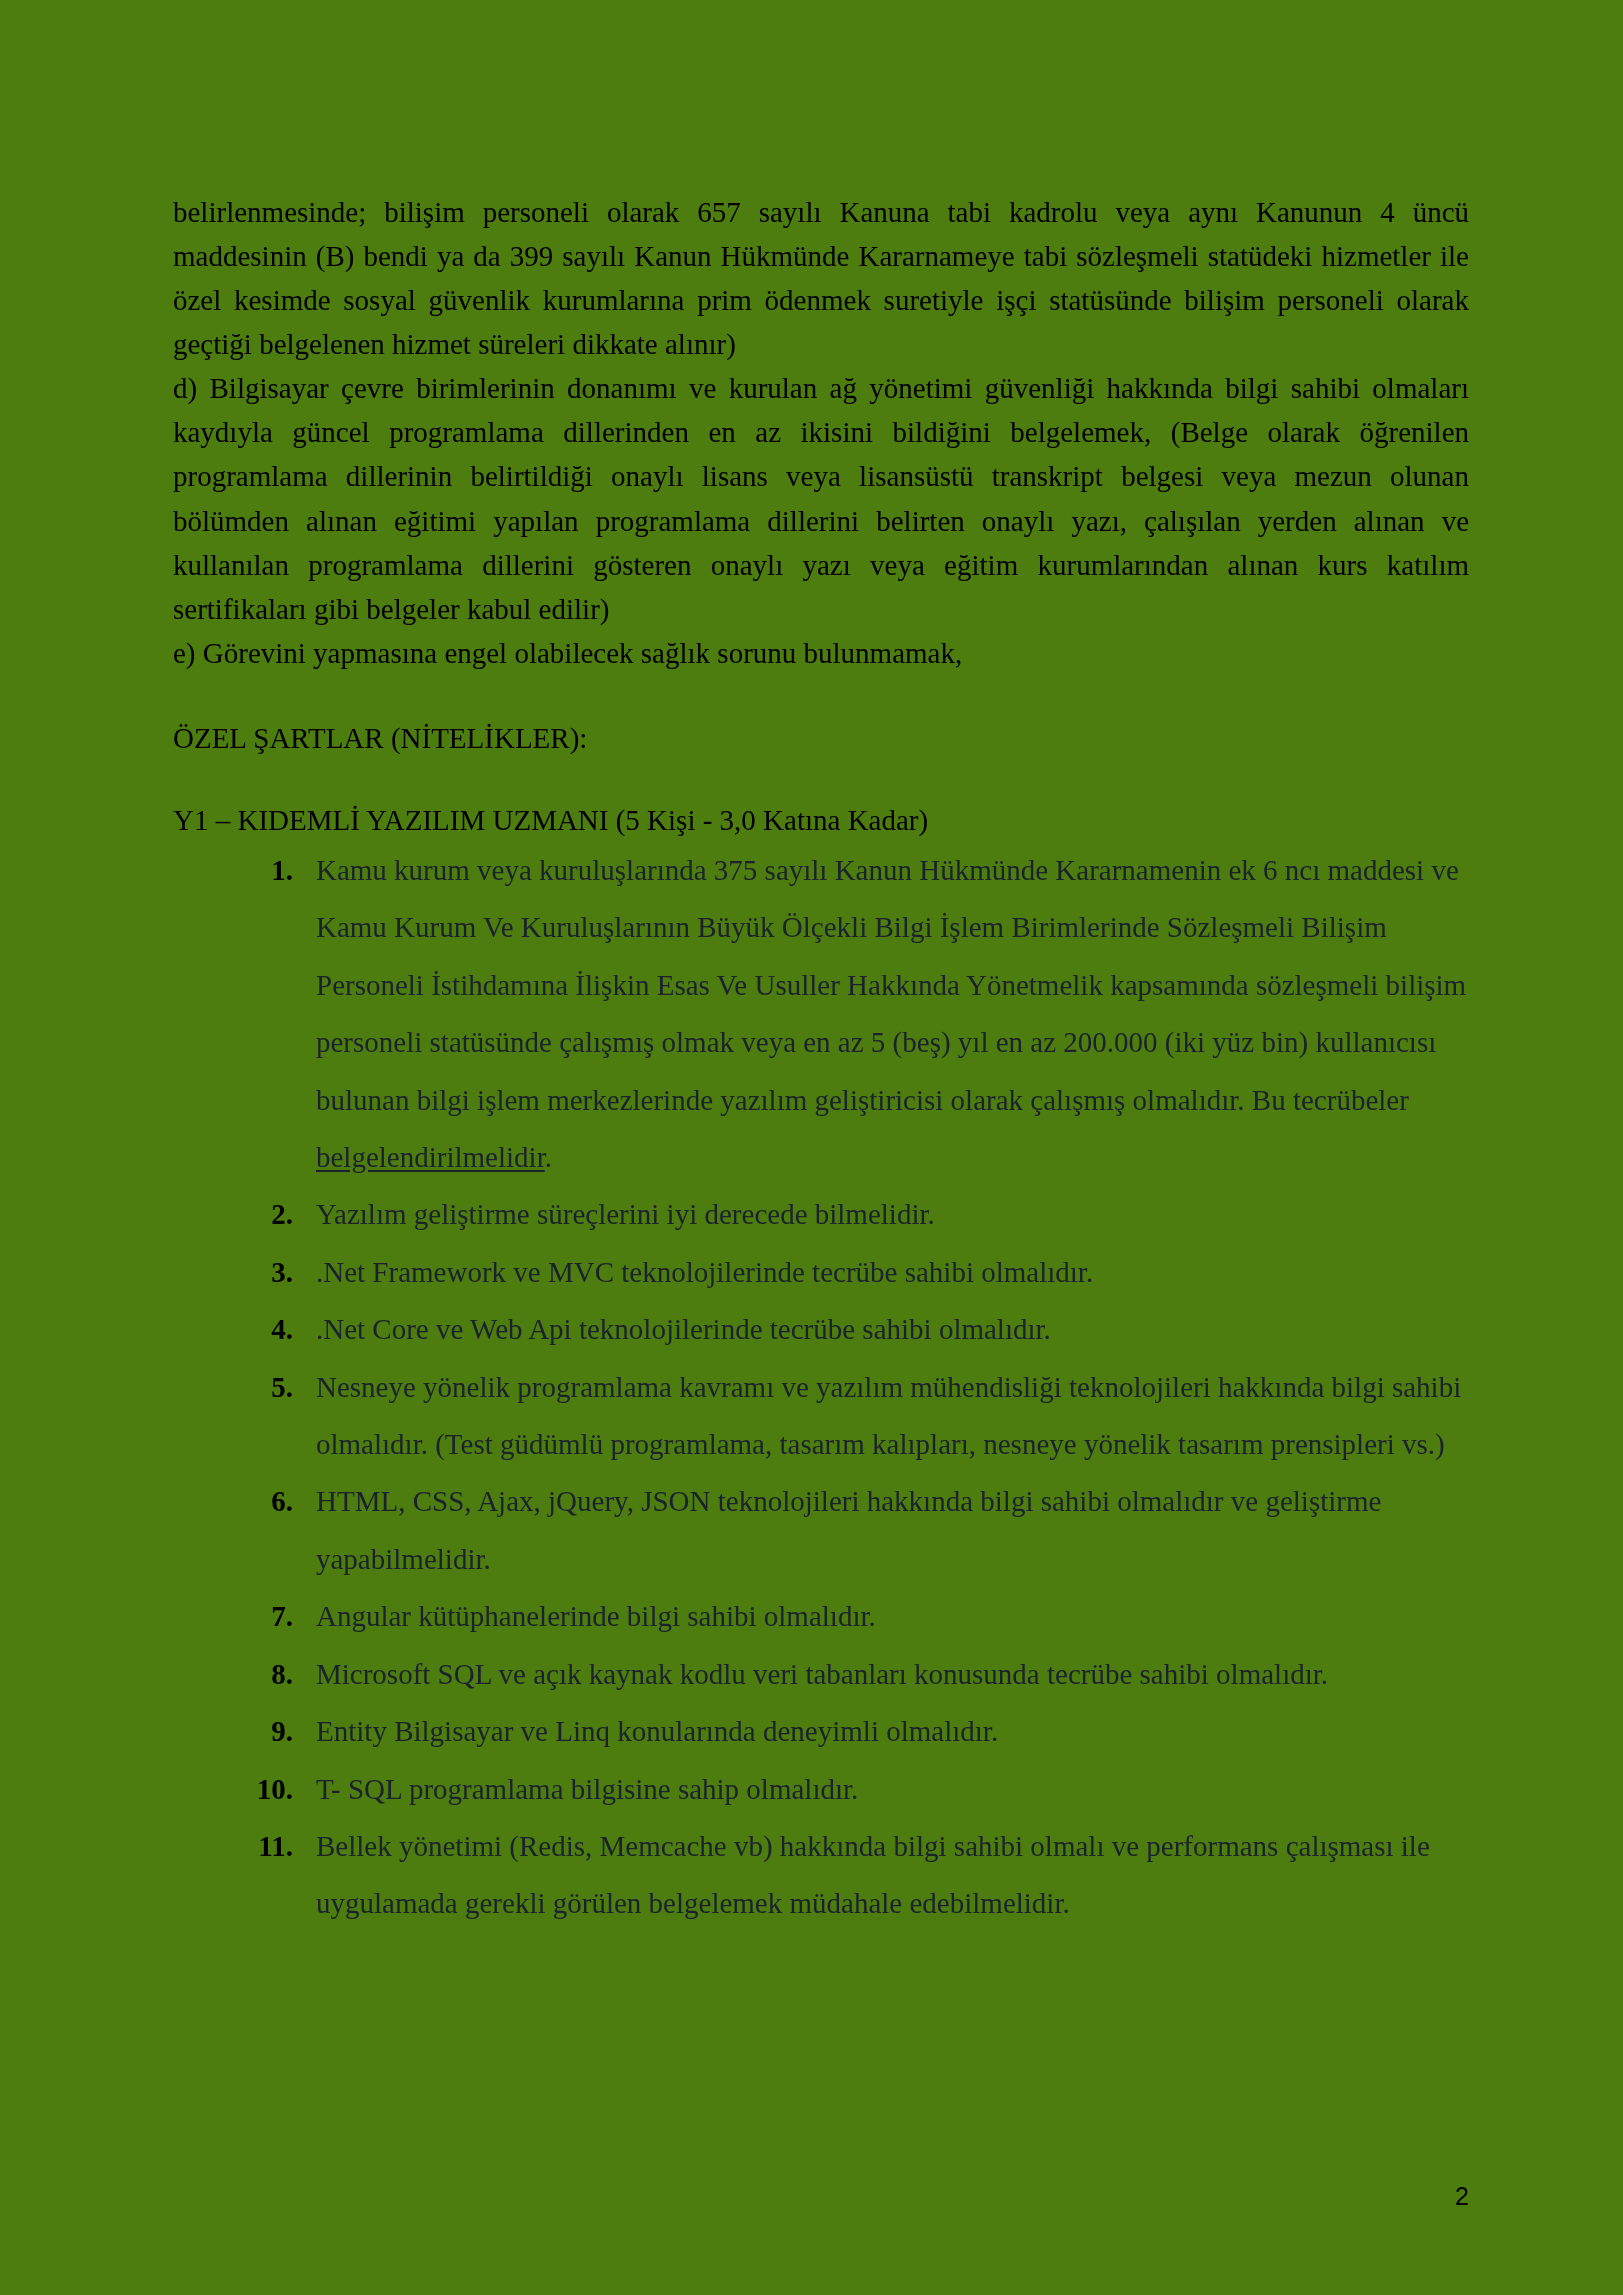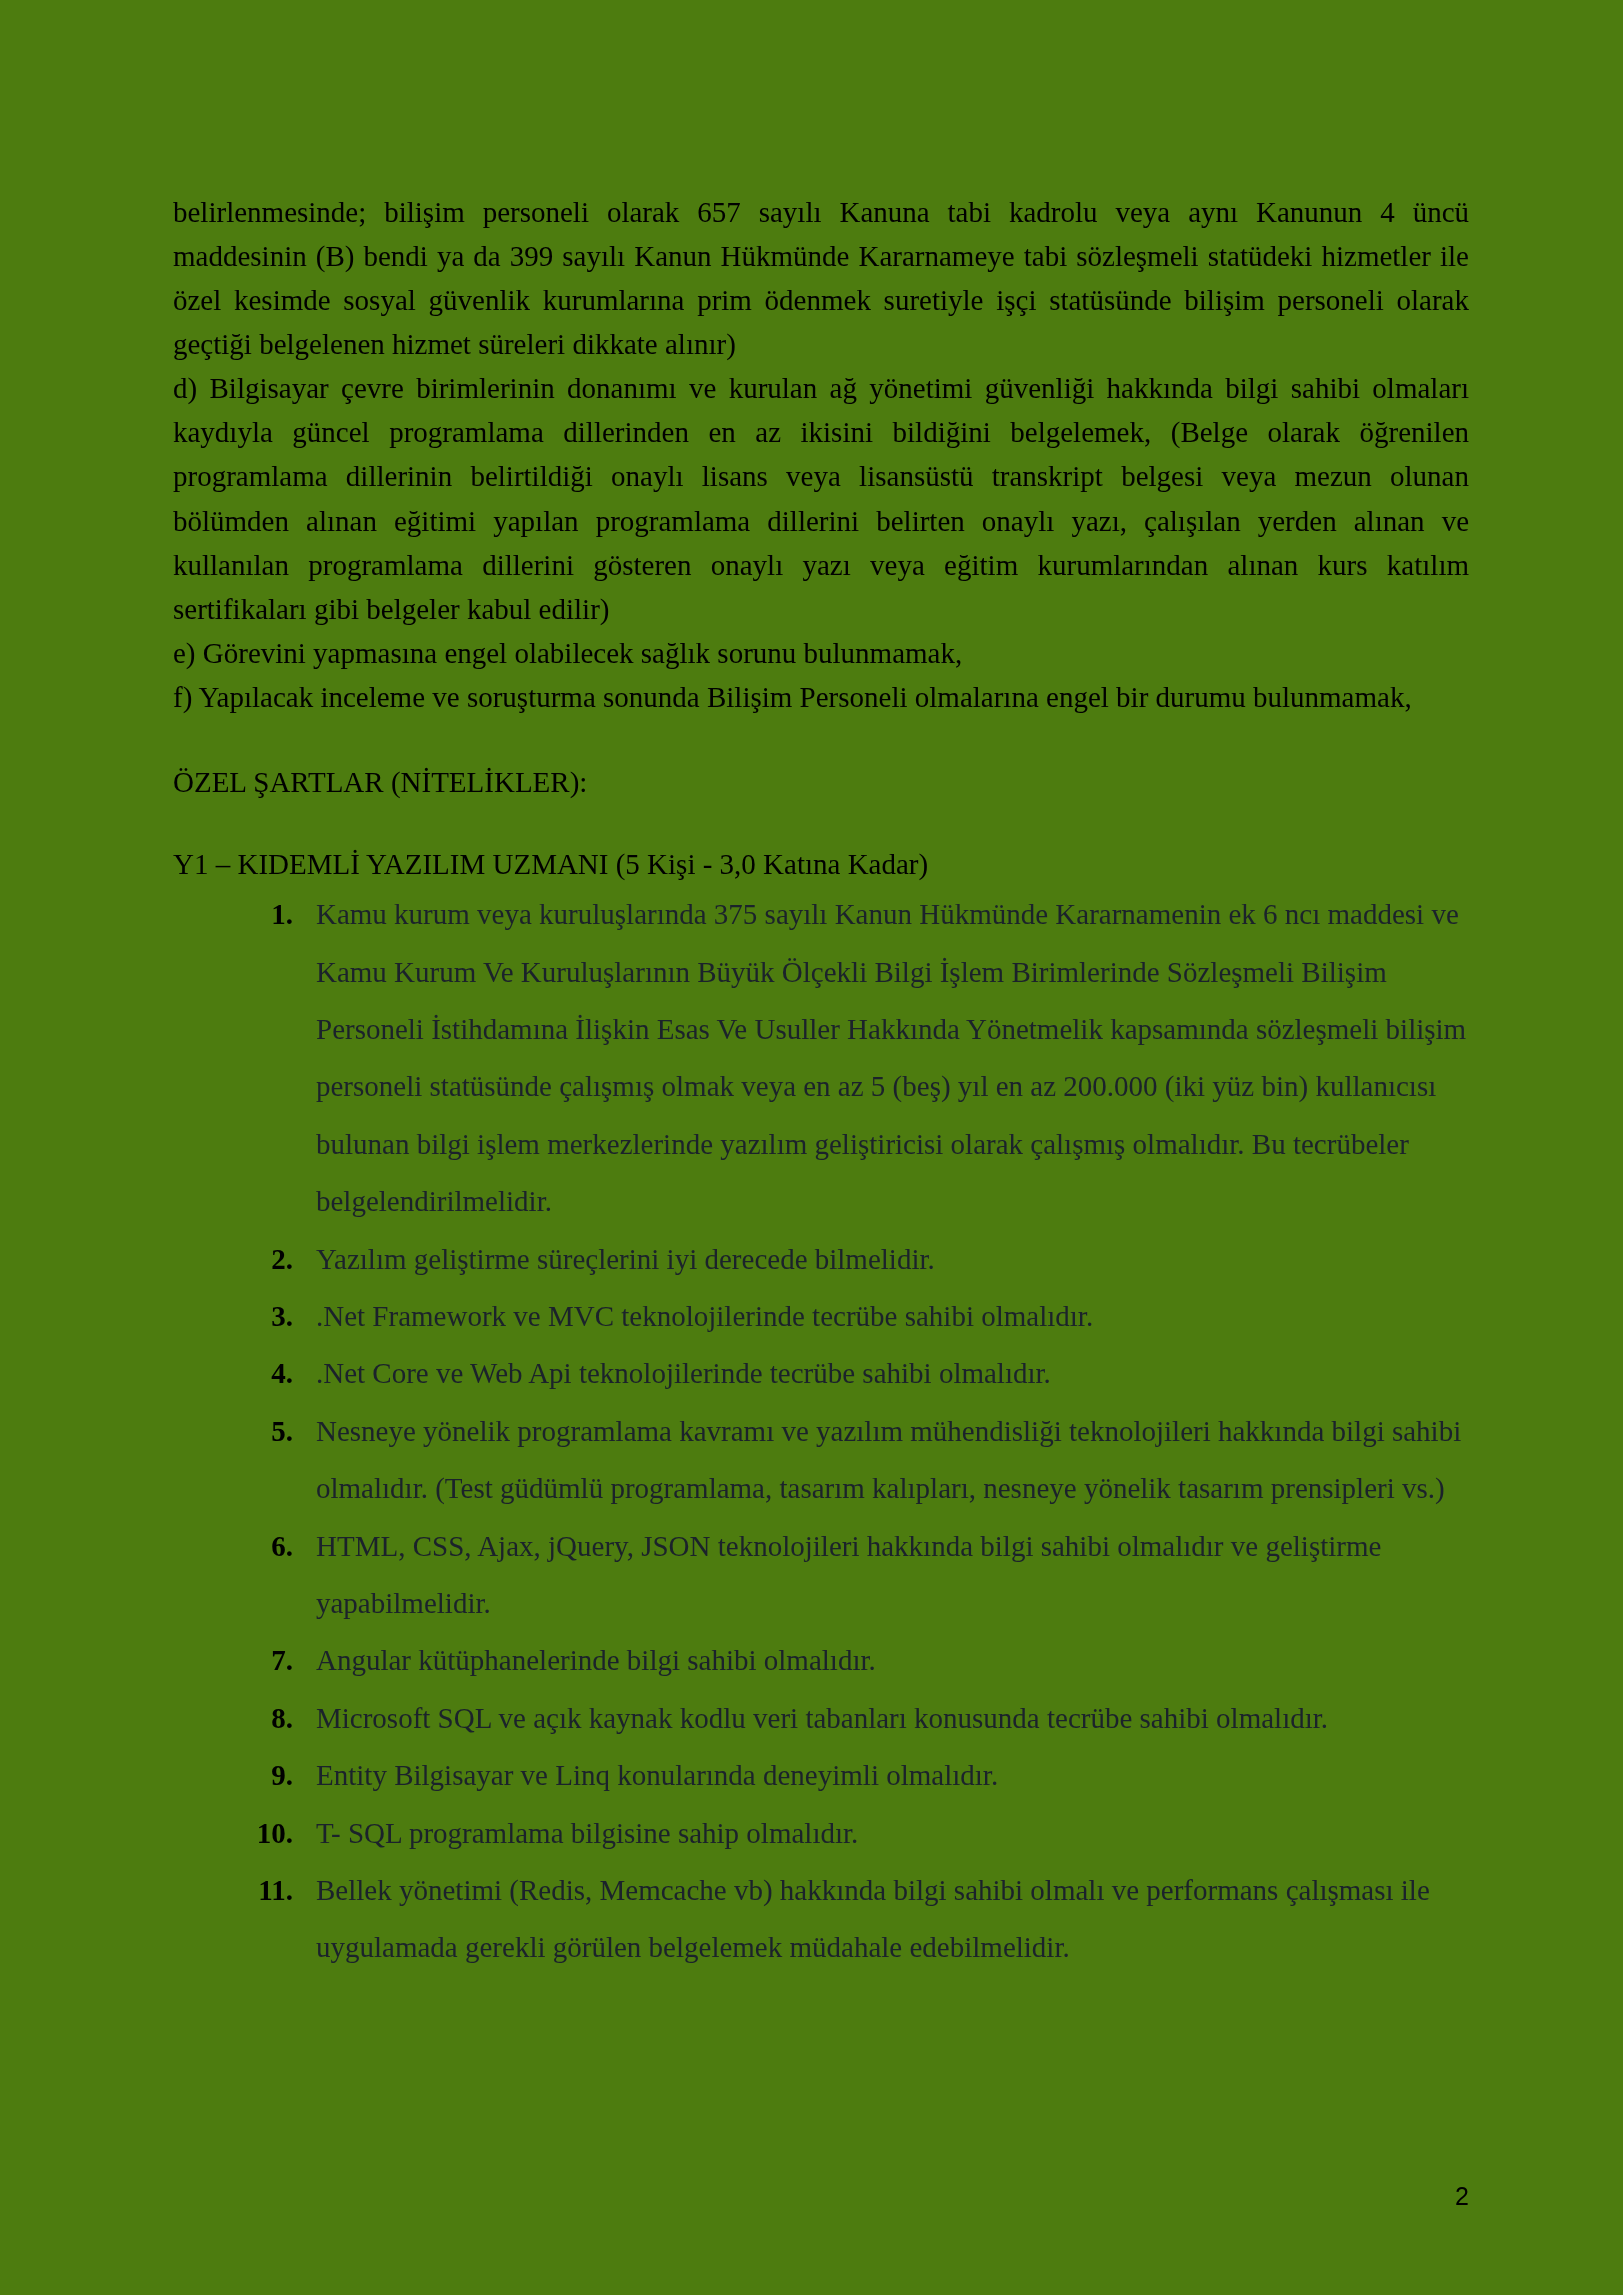--- a/index.html
+++ b/index.html
@@ -62,42 +62,41 @@
     left: 0;
     top: 0;
     width: 77px;
     text-align: right;
     font-weight: bold;
     color: #000000;
   }
   ol.req-list > li .txt {
     display: block;
   }
-  .u { text-underline-offset: 0.10em; }
+  .u { text-decoration: underline; text-underline-offset: 0.10em; }
 
   .page-number {
     position: absolute;
     right: 154px;
     bottom: 86px;
     font-family: "Liberation Sans", "DejaVu Sans", sans-serif;
     font-size: 25px;
     line-height: 1;
     color: #000000;
   }
 </style>
 </head>
 <body>
 
 <div class="page">
 
   <div class="body-block">
     <p>belirlenmesinde; bilişim personeli olarak 657 sayılı Kanuna tabi kadrolu veya aynı Kanunun 4 üncü maddesinin (B) bendi ya da 399 sayılı Kanun Hükmünde Kararnameye tabi sözleşmeli statüdeki hizmetler ile özel kesimde sosyal güvenlik kurumlarına prim ödenmek suretiyle işçi statüsünde bilişim personeli olarak geçtiği belgelenen hizmet süreleri dikkate alınır)</p>
     <p>d) Bilgisayar çevre birimlerinin donanımı ve kurulan ağ yönetimi güvenliği hakkında bilgi sahibi olmaları kaydıyla güncel programlama dillerinden en az ikisini bildiğini belgelemek, (Belge olarak öğrenilen programlama dillerinin belirtildiği onaylı lisans veya lisansüstü transkript belgesi veya mezun olunan bölümden alınan eğitimi yapılan programlama dillerini belirten onaylı yazı, çalışılan yerden alınan ve kullanılan programlama dillerini gösteren onaylı yazı veya eğitim kurumlarından alınan kurs katılım sertifikaları gibi belgeler kabul edilir)</p>
     <p>e) Görevini yapmasına engel olabilecek sağlık sorunu bulunmamak,</p>
-    <p>f) Yapılacak inceleme ve soruşturma sonunda Bilişim Personeli olmalarına engel bir durumu bulunmamak,</p>
   </div>
 
   <div class="gap-lg"></div>
 
   <div class="headline">ÖZEL ŞARTLAR (NİTELİKLER):</div>
 
   <div class="gap-md"></div>
 
   <div class="headline">Y1 – KIDEMLİ YAZILIM UZMANI   (5 Kişi - 3,0 Katına Kadar)</div>
 

